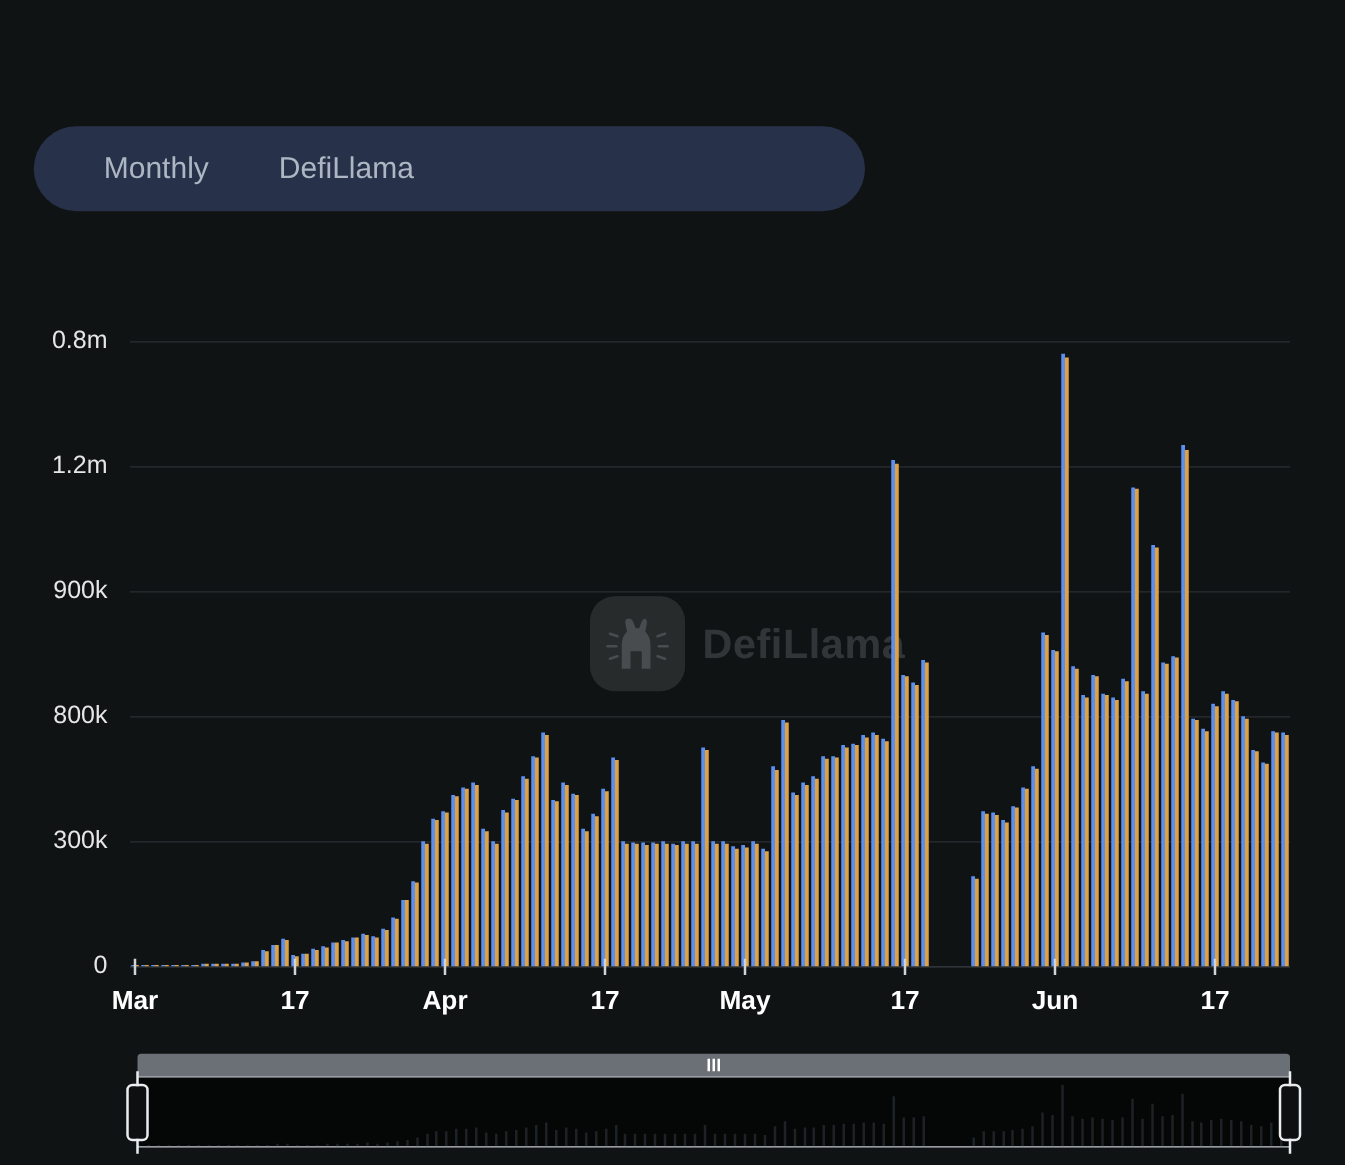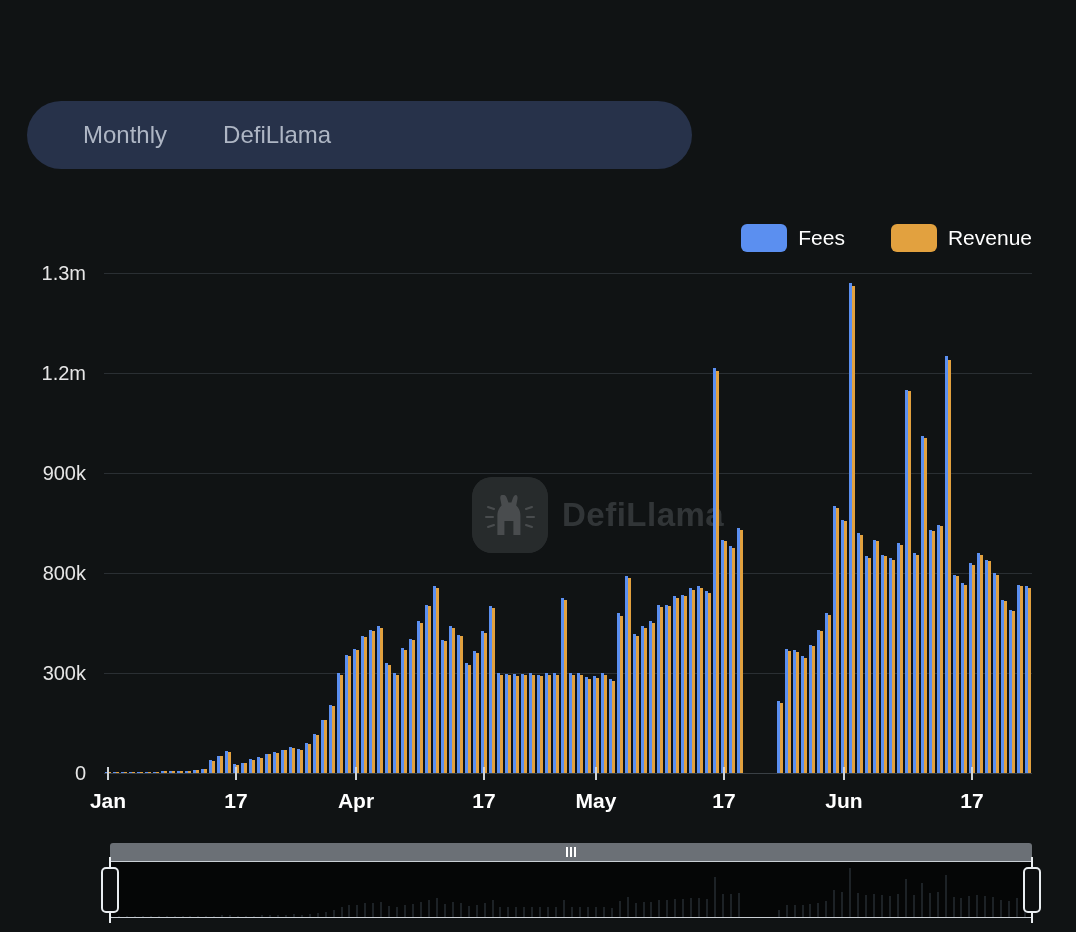--- a/index.html
+++ b/index.html
@@ -142,48 +142,37 @@
     <div class="tab-sp"></div>
     <div class="tab">
       <span>Monthly</span>
     </div>
     <div class="tab-sp"></div>
     <div class="tab">
       <span>DefiLlama</span>
     </div>
   </div>
 
-  <div class="legend">
-    <div class="lg-item">
-      <span class="lg-swatch" id="sw-fees" style="background: rgb(91, 143, 240);"></span>
-      <span class="lg-label">Fees</span>
-    </div>
-    <div class="lg-gap"></div>
-    <div class="lg-item">
-      <span class="lg-swatch" id="sw-rev" style="background: rgb(226, 161, 63);"></span>
-      <span class="lg-label">Revenue</span>
-    </div>
-  </div>
 
   <div class="chart-wrap">
     <div id="gridlines">
         <div class="gridline zero" style="top: 773px;"></div>
         <div class="gridline" style="top: 673px;"></div>
         <div class="gridline" style="top: 573px;"></div>
         <div class="gridline" style="top: 473px;"></div>
         <div class="gridline" style="top: 373px;"></div>
         <div class="gridline" style="top: 273px;"></div>
       </div>
     <div id="ylabels">
         <div class="yaxis-label" style="top: 773px; left: 0px;">0</div>
         <div class="yaxis-label" style="top: 673px; left: 0px;">300k</div>
         <div class="yaxis-label" style="top: 573px; left: 0px;">800k</div>
         <div class="yaxis-label" style="top: 473px; left: 0px;">900k</div>
         <div class="yaxis-label" style="top: 373px; left: 0px;">1.2m</div>
-        <div class="yaxis-label" style="top: 273px; left: 0px;">1.3m</div>
+        <div class="yaxis-label" style="top: 273px; left: 0px;">0.8m</div>
       </div>
 
     <div class="watermark">
       <span class="wm-logo">
         <svg width="76" height="76" viewBox="0 0 76 76" aria-hidden="true">
           <rect width="76" height="76" rx="20" fill="#5e6366"></rect>
           <g fill="#cdd1d3">
             <path d="M30 18c-1.5 0-2 2-1.6 4.2l1.2 6.2c-2.6 2.4-4.2 6-4.2 10.3V58h7V44h9v14h7V38.7c0-4.3-1.6-7.9-4.2-10.3l1.2-6.2C45.8 20 45.3 18 43.8 18c-1.2 0-2.2 1.4-3 3.5l-1.4 4h-3l-1.4-4c-.8-2.1-1.8-3.5-3-3.5z"></path>
           </g>
           <g stroke="#cdd1d3" stroke-width="2" stroke-linecap="round">
@@ -430,21 +419,21 @@
         <div class="xtick" style="left: 107px;"></div>
         <div class="xtick" style="left: 235px;"></div>
         <div class="xtick" style="left: 355px;"></div>
         <div class="xtick" style="left: 483px;"></div>
         <div class="xtick" style="left: 595px;"></div>
         <div class="xtick" style="left: 723px;"></div>
         <div class="xtick" style="left: 843px;"></div>
         <div class="xtick" style="left: 971px;"></div>
       </div>
     <div id="xlabels">
-        <div class="xaxis-label" style="left: 108px;">Jan</div>
+        <div class="xaxis-label" style="left: 108px;">Mar</div>
         <div class="xaxis-label" style="left: 236px;">17</div>
         <div class="xaxis-label" style="left: 356px;">Apr</div>
         <div class="xaxis-label" style="left: 484px;">17</div>
         <div class="xaxis-label" style="left: 596px;">May</div>
         <div class="xaxis-label" style="left: 724px;">17</div>
         <div class="xaxis-label" style="left: 844px;">Jun</div>
         <div class="xaxis-label" style="left: 972px;">17</div>
       </div>
   </div>
 

